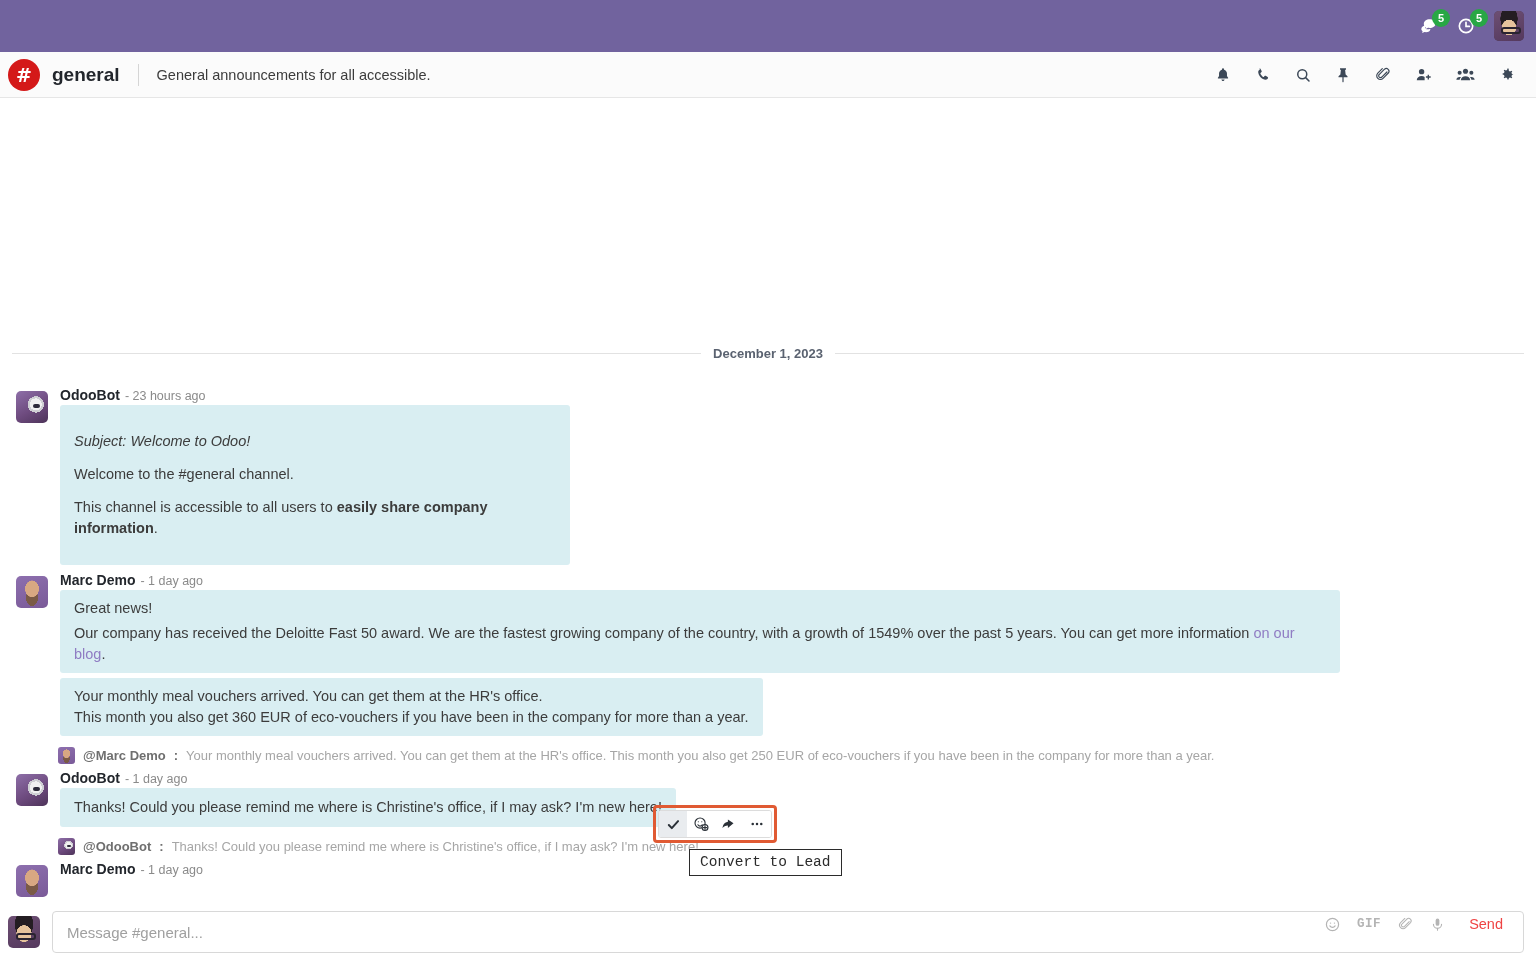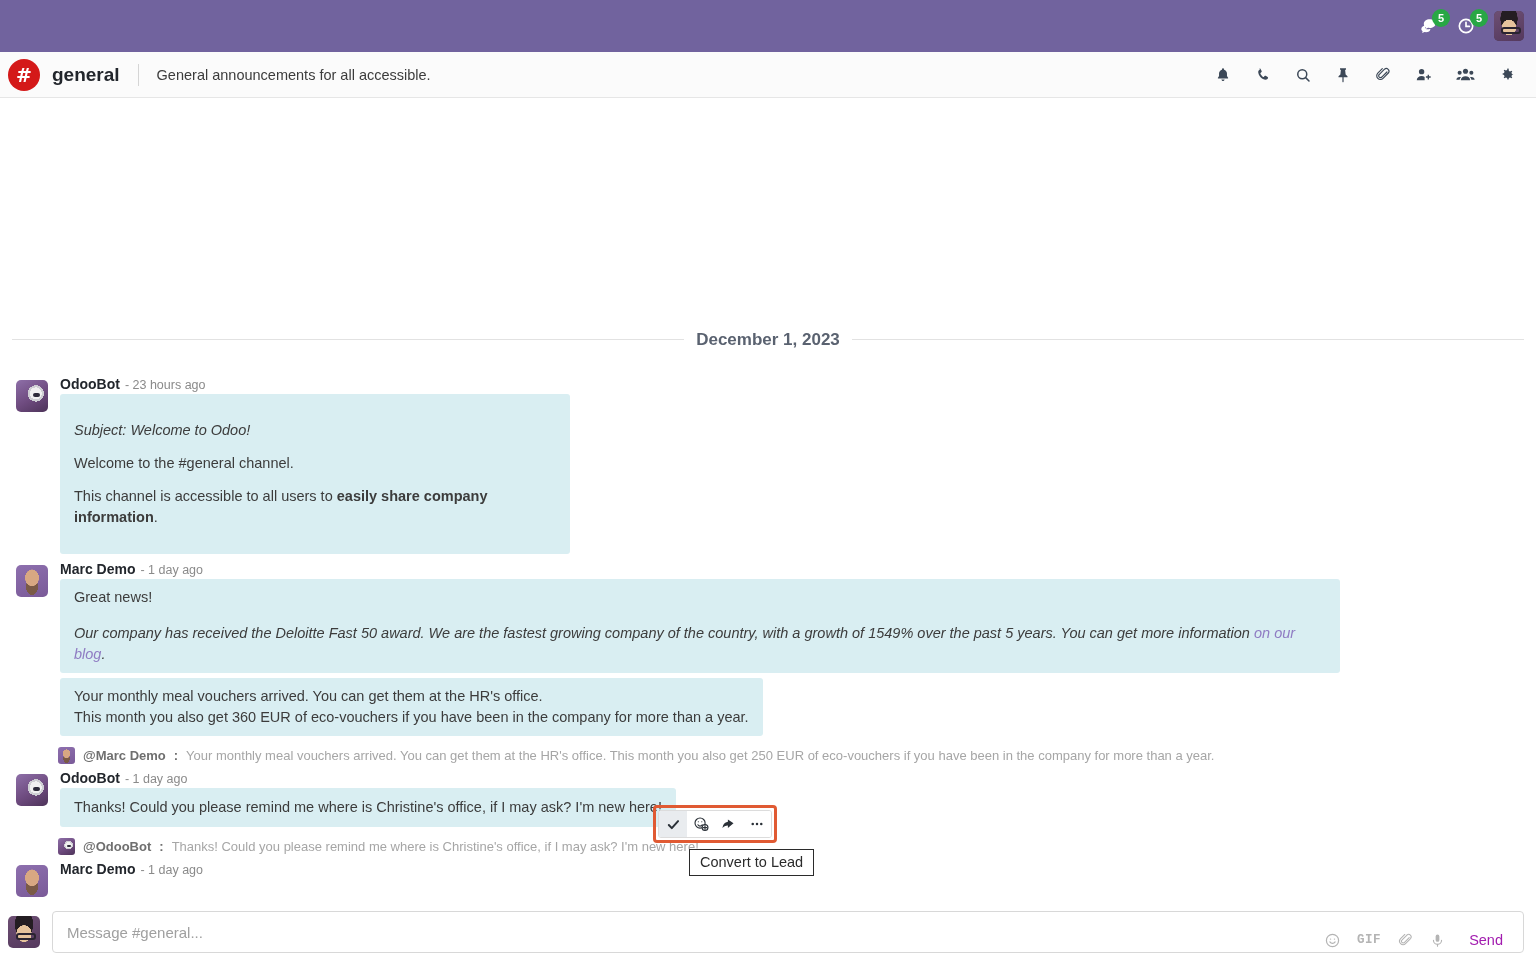--- a/index.html
+++ b/index.html
@@ -108,21 +108,21 @@
 
   .date-sep {
     display: flex;
     align-items: center;
     gap: 12px;
     margin: 0 0 26px 0;
     padding: 0 4px;
   }
   .date-line { flex: 1 1 auto; height: 1px; background: #e2e2e2; }
   .date-label {
-    font-size: 17px;
+    font-size: 13px;
     font-weight: bold;
     color: #5a6270;
     white-space: nowrap;
   }
 
   .msg {
     display: flex;
     align-items: flex-start;
     padding: 0 0 2px 0;
     position: relative;
@@ -213,20 +213,21 @@
     position: absolute;
     left: 36px;
     top: 44px;
     background: #ffffff;
     border: 1px solid #2b2b2b;
     color: #2b2b2b;
     font-size: 14.5px;
     padding: 4px 10px 5px 10px;
     white-space: nowrap;
     z-index: 50;
+    font-family: Liberation Mono, monospace;
   }
 
   
   .composer-row {
     display: flex;
     align-items: center;
     padding: 6px 12px 14px 8px;
     gap: 12px;
   }
   .composer-avatar {
@@ -235,21 +236,21 @@
     overflow: hidden;
     flex: 0 0 32px;
   }
   .composer-box {
     flex: 1 1 auto;
     border: 1px solid #d8d8d8;
     border-radius: 4px;
     background: #ffffff;
     height: 42px;
     display: flex;
-    align-items: flex-end;
+    align-items: flex-start;
     padding: 0 6px 0 14px;
   }
   .composer-input {
     flex: 1 1 auto;
     border: none;
     outline: none;
     font-size: 15px;
     font-family: "Liberation Sans", sans-serif;
     color: #3c3c3c;
     background: transparent;
@@ -259,21 +260,21 @@
   .composer-tools { display: flex; align-items: center; gap: 16px; padding-right: 6px; }
   .ct { color: #b4b4b4; display: inline-flex; align-items: center; cursor: pointer; }
   .ct-gif {
     font-family: "Liberation Mono", monospace;
     font-size: 12.5px;
     font-weight: bold;
     letter-spacing: 0.5px;
   }
   .send-btn {
     font-size: 14.5px;
-    color: #a21caf;
+    color: #ef4444;
     background: transparent;
     border: none;
     font-family: "Liberation Sans", sans-serif;
     cursor: default;
     padding: 4px 8px;
   }
 
   
   .av-bot { width: 100%; height: 100%; background: radial-gradient(circle at 62% 42%, #f1f1f1 0 22%, #cfcfd4 22% 30%, transparent 30%), linear-gradient(150deg, #8e6fa8 0%, #6e4b7f 55%, #4d3359 100%); position: relative; }
   .av-bot::after { content: ""; position: absolute; left: 52%; top: 40%; width: 22%; height: 13%; background: #2d2b3a; border-radius: 2px; }
@@ -403,21 +404,21 @@
       <div class="msg-avatar">
           <div class="av-marc"></div>
         </div>
       <div class="msg-body">
         <div class="msg-head">
           <span class="msg-author">Marc Demo</span>
           <span class="msg-time">- 1 day ago</span>
         </div>
         <div class="bubble" style="padding:8px 14px;">
           <p>Great news!</p>
-          <p style="margin-top:15px;font-style:italic;"><span>Our company has received the Deloitte Fast 50 award. We are the fastest growing company of the country, with a growth of 1549% over the past 5 years. You can get more information </span><a>on our blog</a><span>.</span></p>
+          <p style="margin-top:4px;"><span>Our company has received the Deloitte Fast 50 award. We are the fastest growing company of the country, with a growth of 1549% over the past 5 years. You can get more information </span><a>on our blog</a><span>.</span></p>
         </div>
         <div class="bubble" style="padding:8px 14px;">
           <p>Your monthly meal vouchers arrived. You can get them at the HR's office.</p>
           <p style="margin-top:0;">This month you also get 360 EUR of eco-vouchers if you have been in the company for more than a year.</p>
         </div>
       </div>
     </div>
 
     <div class="notif-line">
       <span class="notif-avatar">

